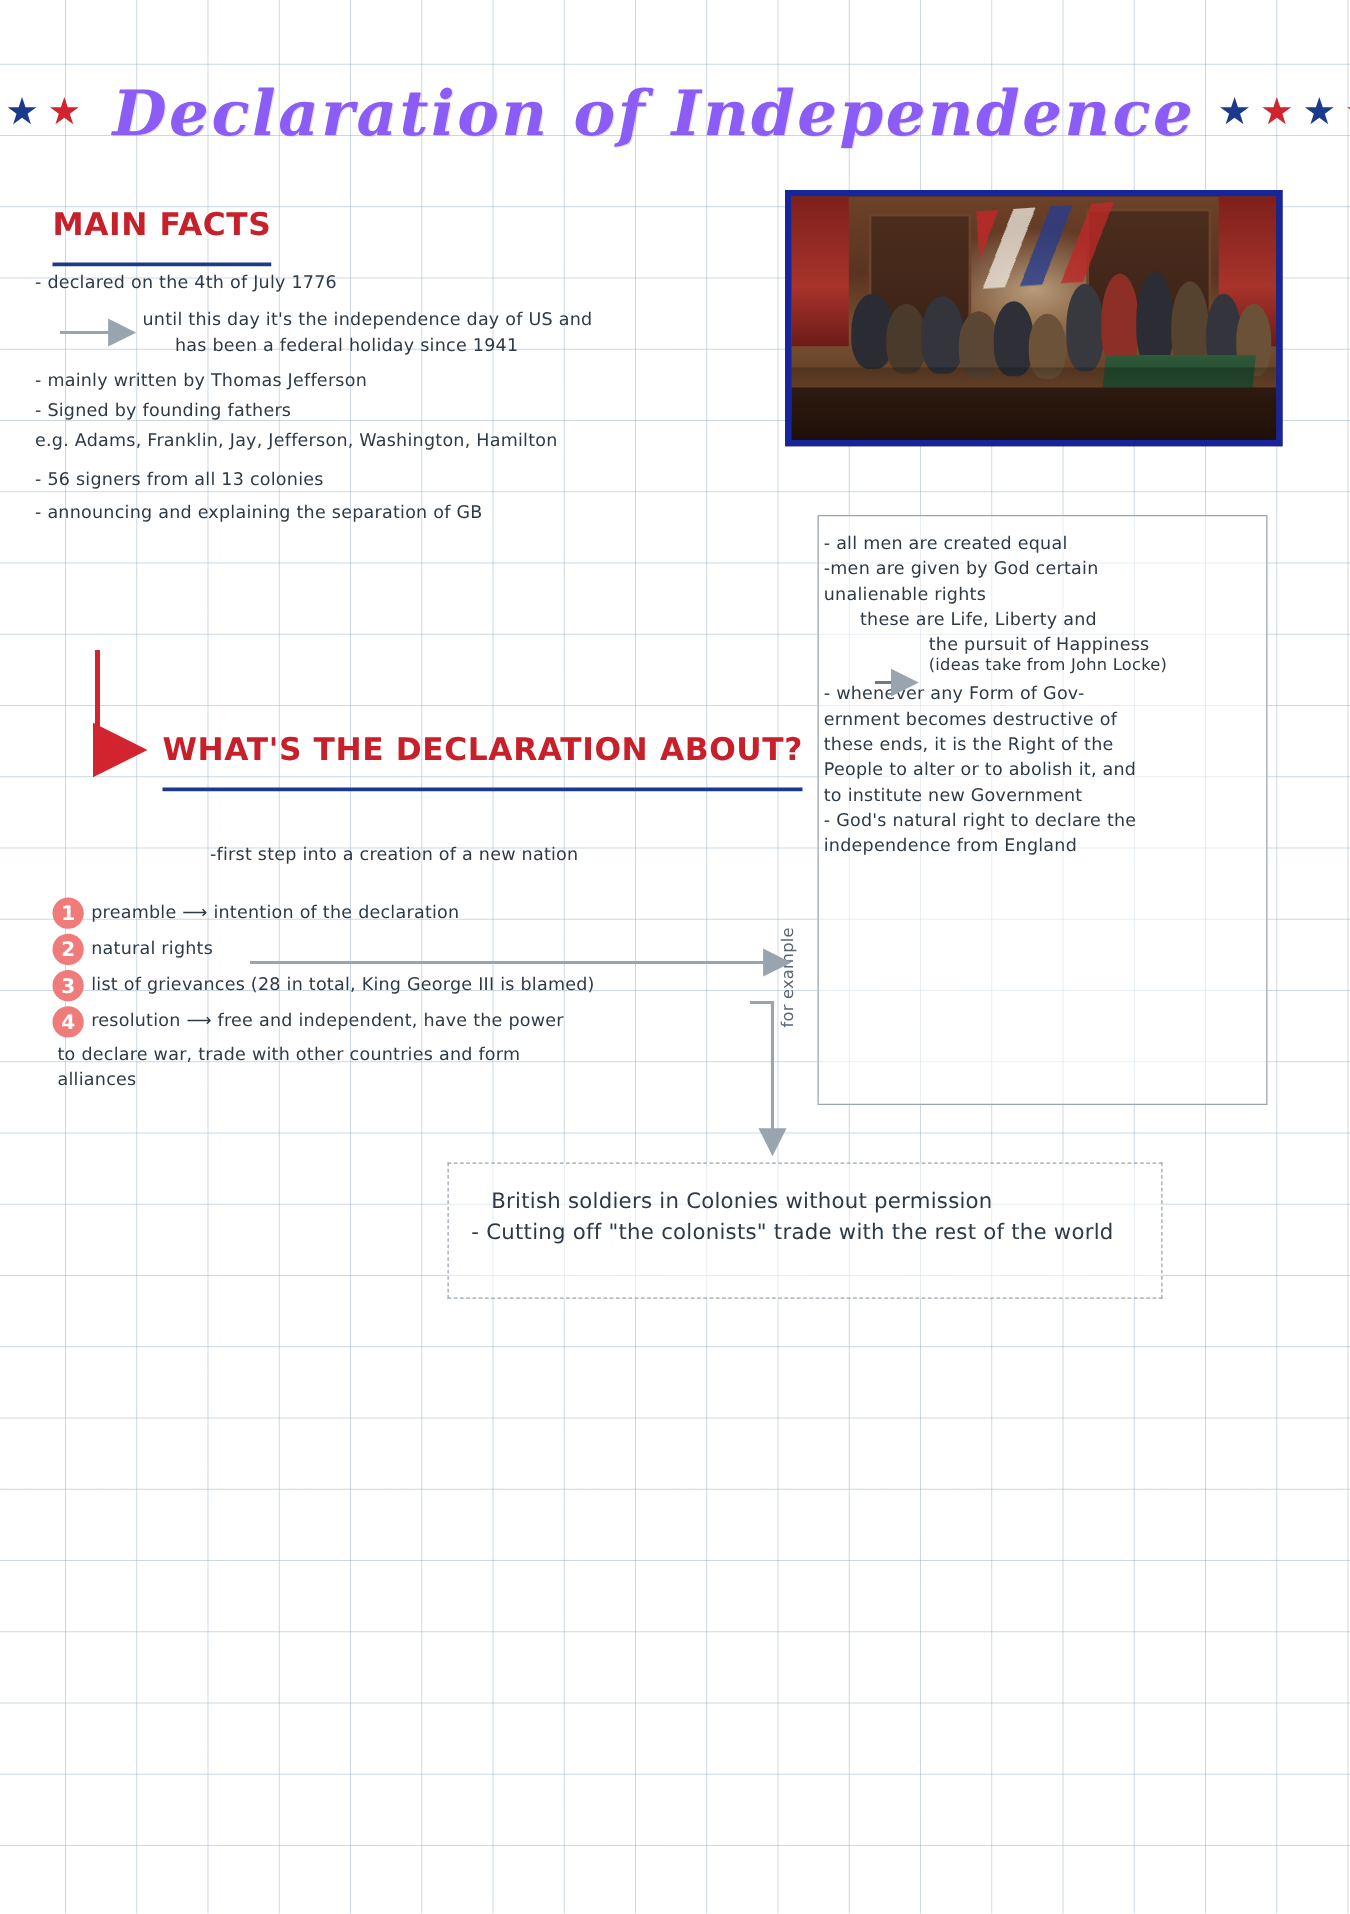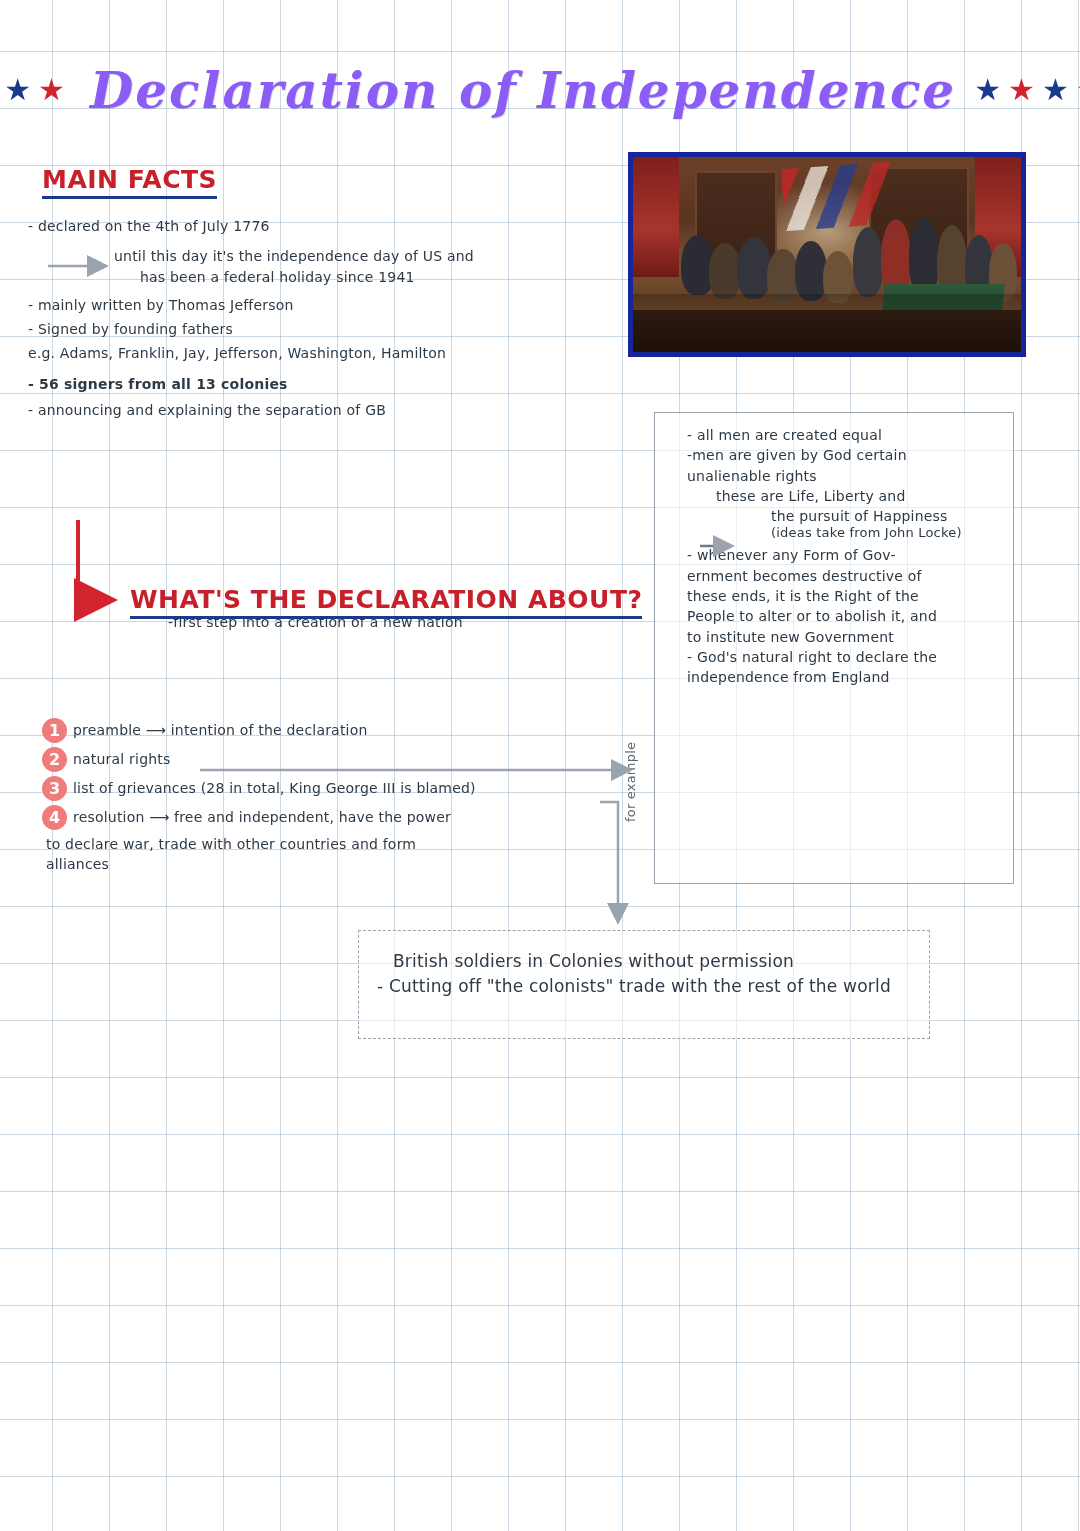--- a/index.html
+++ b/index.html
@@ -64,21 +64,21 @@
 
   
   .head-red {
     font-family: "DejaVu Sans", sans-serif;
     font-weight: bold;
     font-size: 25px;
     color: #c8202b;
     letter-spacing: 0.5px;
     border-bottom: 3px solid #1b3a8c;
     display: inline-block;
-    padding-bottom: 2px;
+    padding-bottom: 16px;
     line-height: 1.1;
     text-align: center;
   }
 
   
   .hand {
     font-family: "DejaVu Sans", sans-serif;
     font-size: 14px;
     color: #2d3a46;
     line-height: 1.45;
@@ -144,21 +144,21 @@
   
   #rights-box {
     position: absolute;
     left: 654px;
     top: 412px;
     width: 360px;
     height: 472px;
     border: 1px solid #9aa4ae;
     background: rgba(255,255,255,0.55);
     box-sizing: border-box;
-    padding: 12px 14px 0 32px;
+    padding: 12px 14px 0 4px;
     z-index: 3;
   }
   #grievance-box {
     position: absolute;
     left: 358px;
     top: 930px;
     width: 572px;
     height: 109px;
     border: 1px dashed #9aa4ae;
     background: rgba(255,255,255,0.5);
@@ -219,21 +219,21 @@
 </div>
 
 <div class="layer hand" style="left:28px; top:216px; width:600px;">
   <div>- declared on the 4th of July 1776</div>
   <div style="height:10px"></div>
   <div style="margin-left:86px;">until this day it's the independence day of US and</div>
   <div style="margin-left:112px;">has been a federal holiday since 1941</div>
   <div style="margin-top:8px;">- mainly written by Thomas Jefferson</div>
   <div style="margin-top:4px;">- Signed by founding fathers</div>
   <div style="margin-top:4px;" class="nowrap">e.g. Adams, Franklin, Jay, Jefferson, Washington, Hamilton</div>
-  <div style="margin-top:10px;font-weight:bold;">- 56 signers from all 13 colonies</div>
+  <div style="margin-top:10px;">- 56 signers from all 13 colonies</div>
   <div style="margin-top:6px;">- announcing and explaining the separation of GB</div>
 </div>
 
 <div id="painting-frame">
   <div id="painting">
     <div class="pv col-drape" style="left:0;"></div>
     <div class="pv col-drape" style="right:0;"></div>
     <div class="pv wall-panel" style="left:62px; top:14px; width:78px; height:104px;"></div>
     <div class="pv wall-panel" style="left:236px; top:10px; width:96px; height:104px;"></div>
     <div class="pv flagbits"></div>
@@ -253,21 +253,21 @@
 
     <div class="pv green-cloth"></div>
     <div class="pv table-front"></div>
     <div class="pv" style="left:0; bottom:42px; width:100%; height:16px; background:linear-gradient(to bottom, rgba(0,0,0,0.25), rgba(0,0,0,0));"></div>
   </div>
 </div>
 
 <div class="layer" style="left:130px; top:586px;">
   <span class="head-red">WHAT'S THE DECLARATION ABOUT?</span>
 </div>
-<div class="layer hand" style="left:168px; top:612px;">-first step into a creation of a new nation</div>
+<div class="layer hand" style="left:168px; top:674px;">-first step into a creation of a new nation</div>
 
 <div class="layer" style="left:42px; top:718px; width:580px;">
   <div class="numrow">
     <span class="numchip">1</span>
     <span class="hand">preamble  ⟶  intention of the declaration</span>
   </div>
   <div class="numrow">
     <span class="numchip">2</span>
     <span class="hand">natural rights</span>
   </div>

